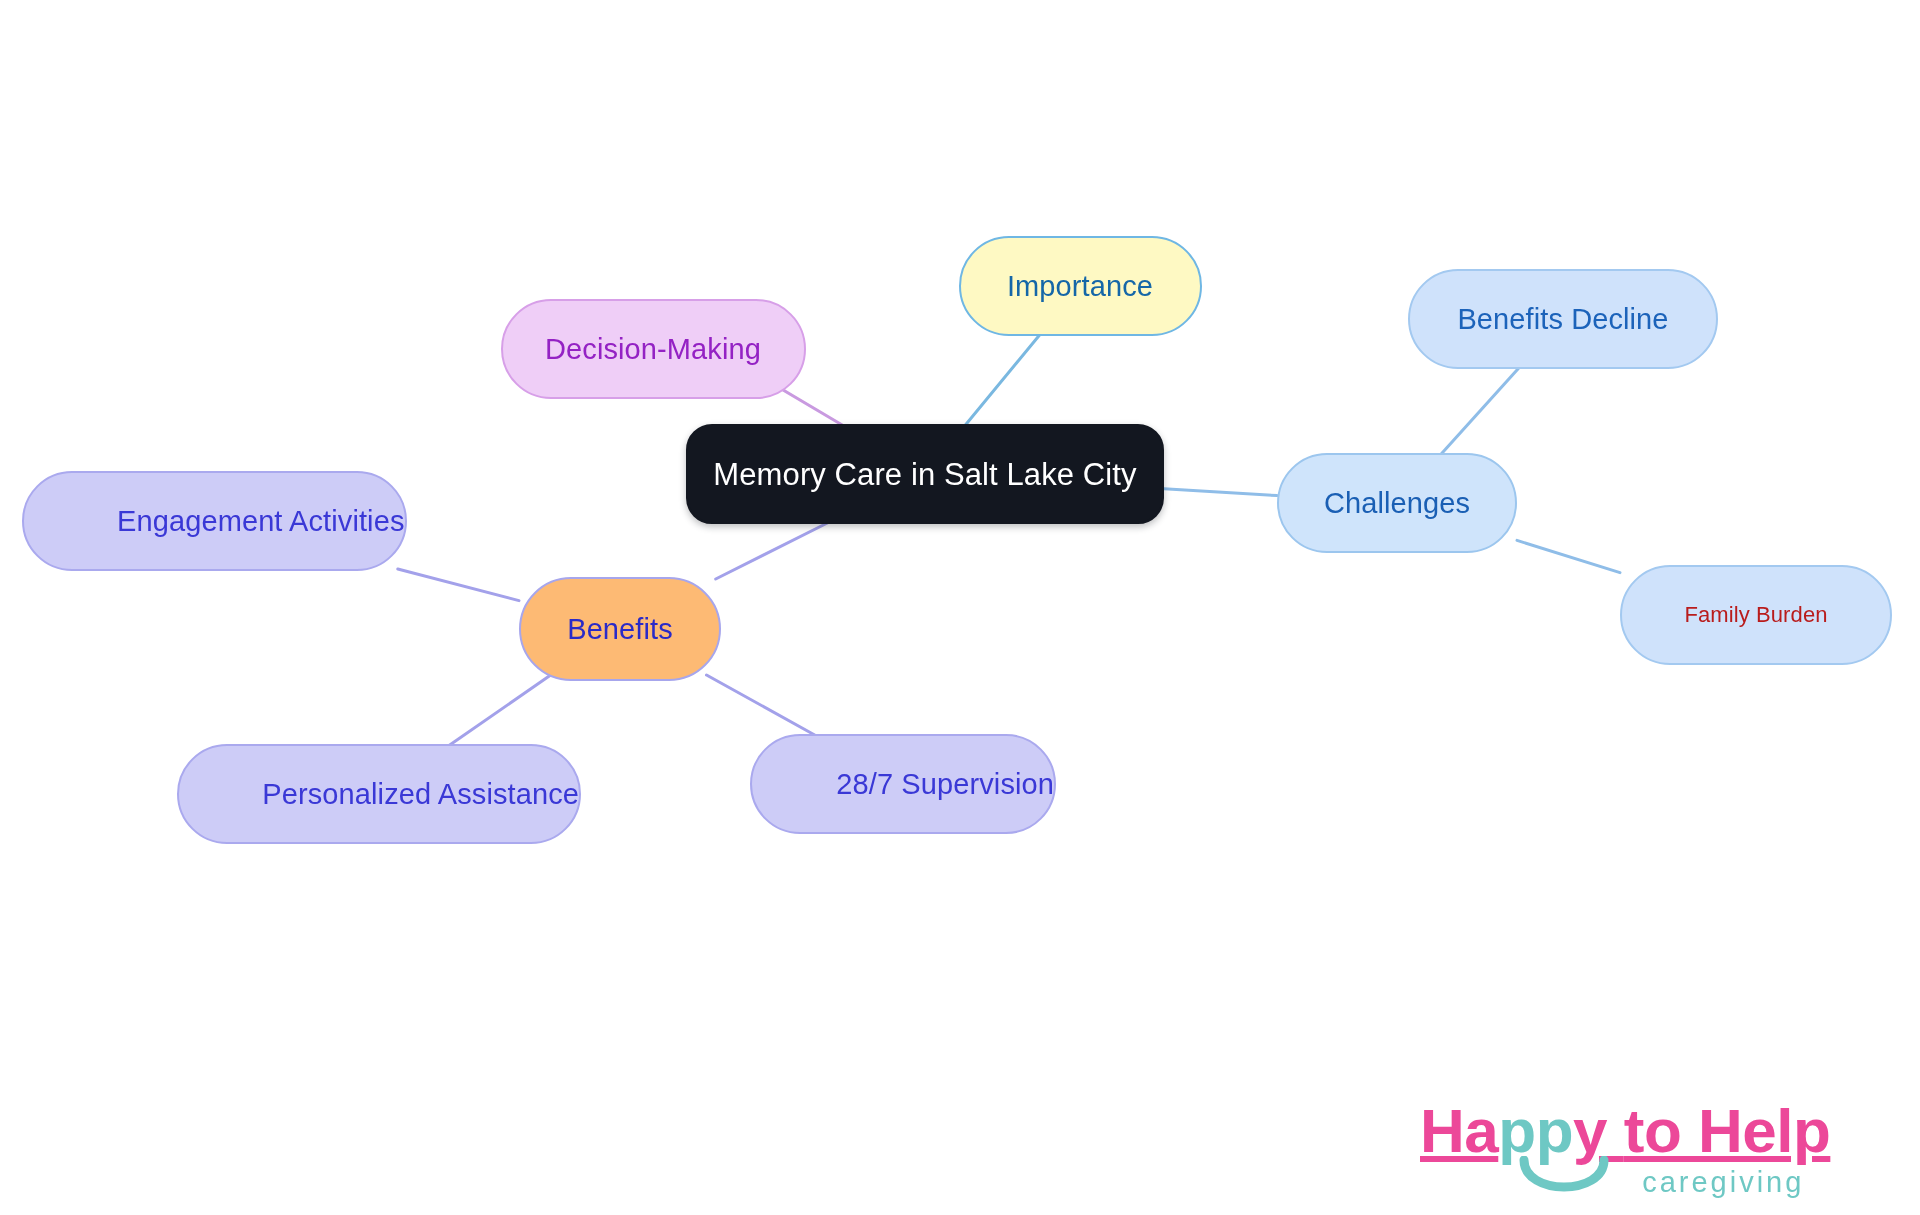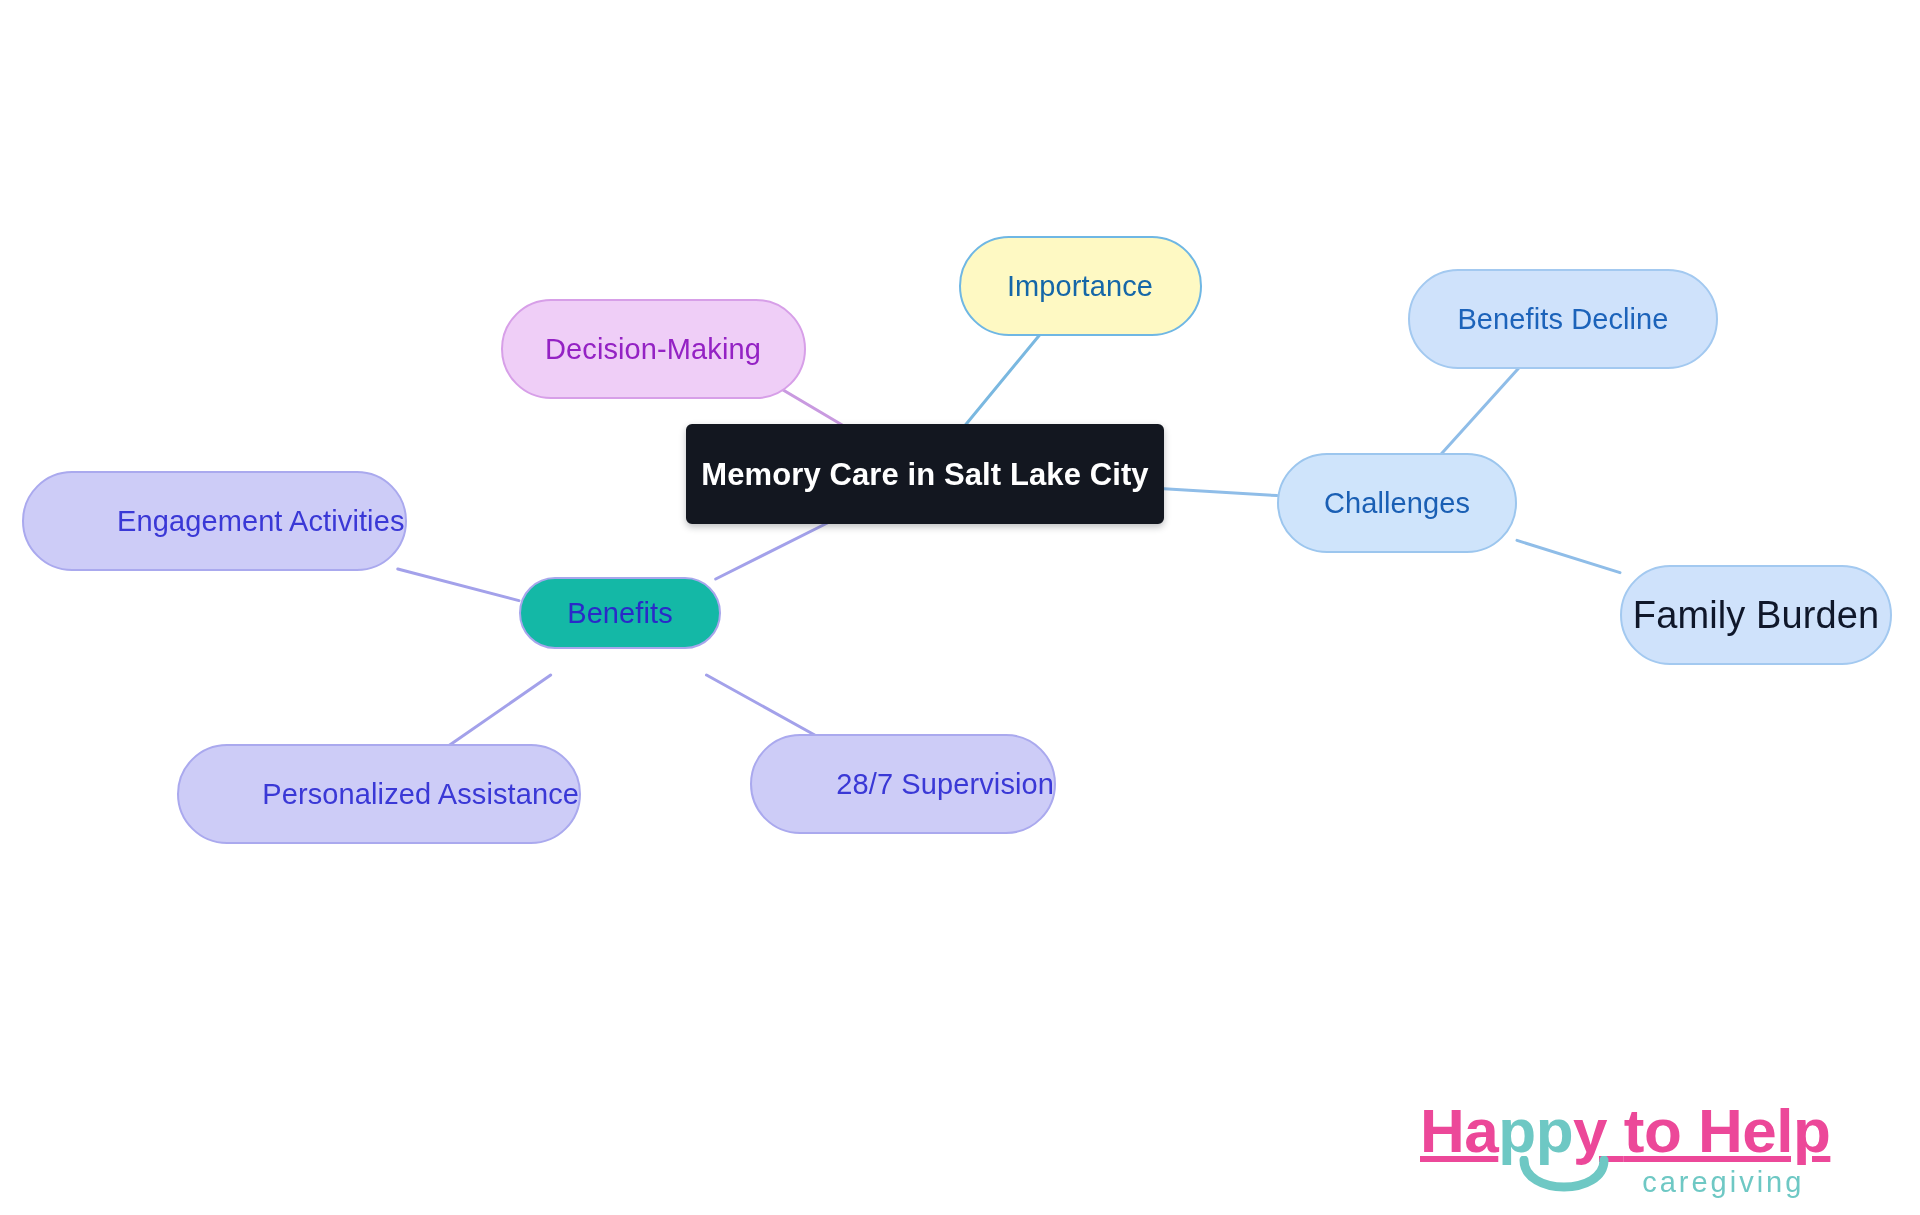--- a/index.html
+++ b/index.html
@@ -41,23 +41,22 @@
     display: block;
     line-height: 1;
   }
 
   
   .node.root {
     background: #131720;
     border-color: #131720;
     color: #ffffff;
     font-size: 31px;
-    border-radius: 6px;
+    border-radius: 26px;
     box-shadow: 0 3px 7px rgba(20,24,33,0.28);
-    font-weight: bold;
   }
 
   
   .node.blue-strong {
     background: #ace0fb;
     border-color: #6fb7e4;
     color: #1567a8;
   }
   .node.blue-mid {
     background: #cfe4fb;
@@ -143,24 +142,24 @@
       </div>
       <div class="node blue-strong" style="left: 958.5px; top: 236px; width: 243px; height: 100px; font-size: 29px; background: #fef9c3; border-color: rgb(111, 183, 228); color: rgb(21, 103, 168);">
         <span class="node-label">Importance</span>
       </div>
       <div class="node blue-mid" style="left: 1277px; top: 453px; width: 240px; height: 100px; font-size: 29px; background: rgb(207, 228, 251); border-color: rgb(156, 198, 238); color: rgb(26, 95, 180);">
         <span class="node-label">Challenges</span>
       </div>
       <div class="node blue-soft" style="left: 1408px; top: 269px; width: 310px; height: 100px; font-size: 29px; background: rgb(207, 226, 251); border-color: rgb(163, 201, 240); color: rgb(28, 99, 186);">
         <span class="node-label">Benefits Decline</span>
       </div>
-      <div class="node blue-soft" style="left: 1620px; top: 565px; width: 272px; height: 100px; font-size: 38px; background: rgb(207, 226, 251); border-color: rgb(163, 201, 240); color: #0f172a;">
+      <div class="node blue-soft" style="left: 1620px; top: 565px; width: 272px; height: 100px; font-size: 22px; background: rgb(207, 226, 251); border-color: rgb(163, 201, 240); color: #b91c1c;">
         <span class="node-label">Family Burden</span>
       </div>
-      <div class="node peri" style="left: 519px; top: 577px; width: 202px; height: 72px; font-size: 29px; background: #14b8a6; border-color: rgb(167, 166, 236); color: rgb(42, 42, 200);">
+      <div class="node peri" style="left: 519px; top: 577px; width: 202px; height: 104px; font-size: 29px; background: #fdba74; border-color: rgb(167, 166, 236); color: rgb(42, 42, 200);">
         <span class="node-label">Benefits</span>
       </div>
       <div class="node peri-soft" style="left: 21.5px; top: 471px; width: 385px; height: 100px; font-size: 29px; background: rgb(205, 204, 247); border-color: rgb(170, 169, 238); color: rgb(58, 56, 214);">
         <span class="node-label">Engagement Activities</span>
       </div>
       <div class="node peri-soft" style="left: 177px; top: 744px; width: 404px; height: 100px; font-size: 29px; background: rgb(205, 204, 247); border-color: rgb(170, 169, 238); color: rgb(58, 56, 214);">
         <span class="node-label">Personalized Assistance</span>
       </div>
       <div class="node peri-soft" style="left: 750px; top: 734px; width: 306px; height: 100px; font-size: 29px; background: rgb(205, 204, 247); border-color: rgb(170, 169, 238); color: rgb(58, 56, 214);">
         <span class="node-label">28/7 Supervision</span>

